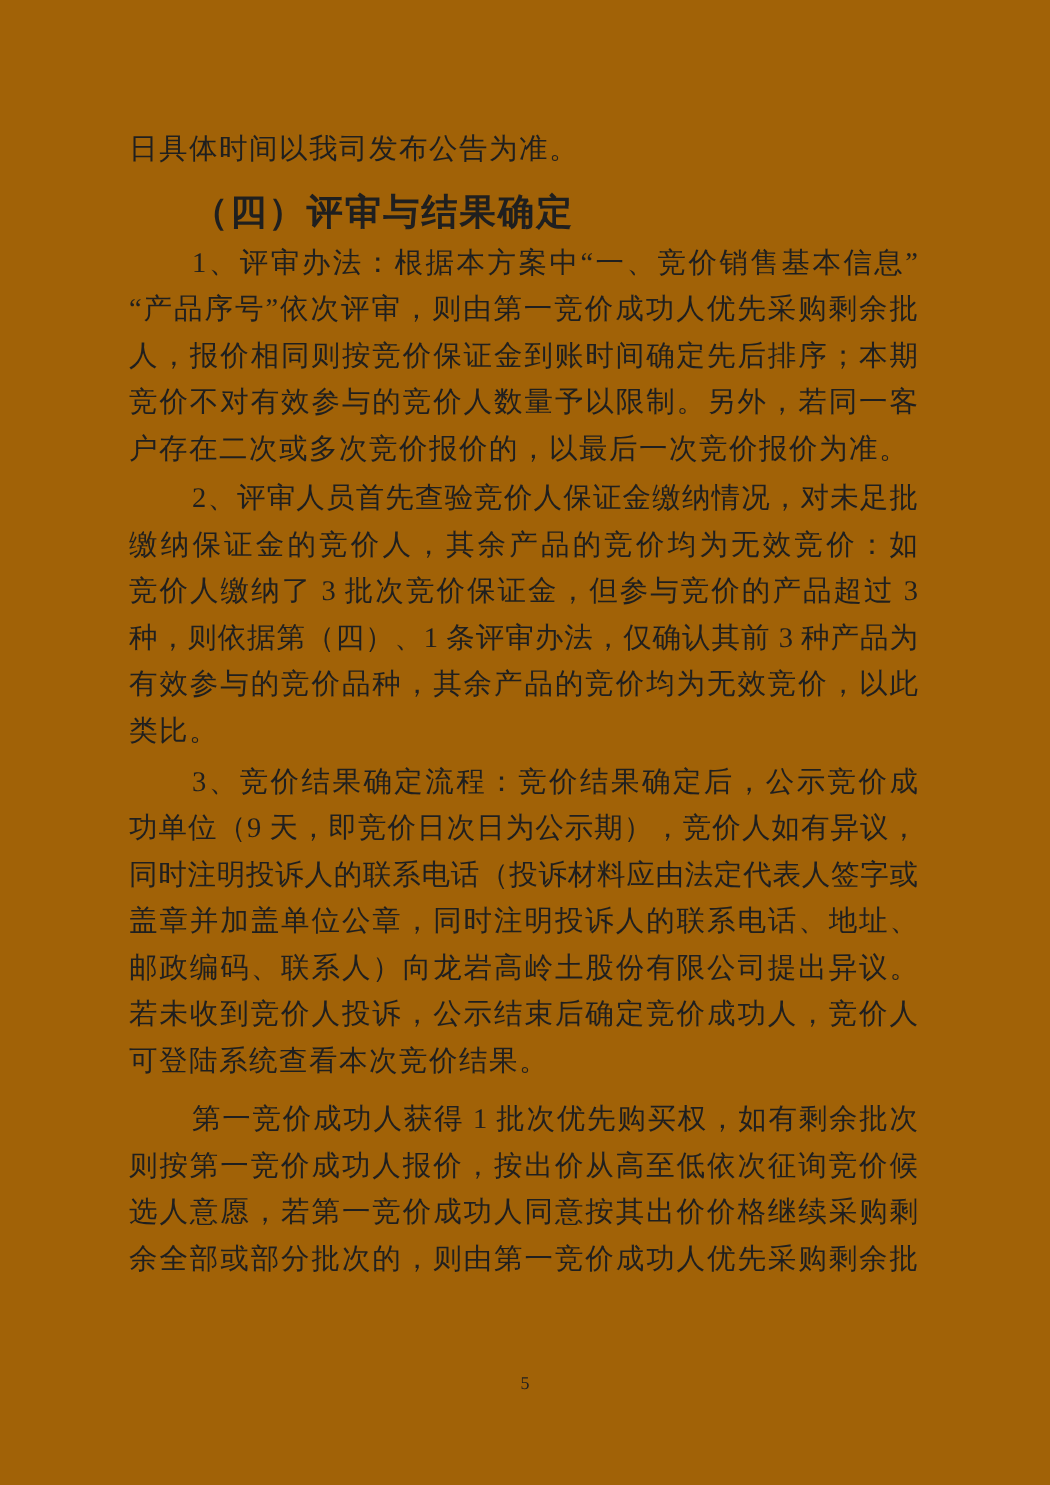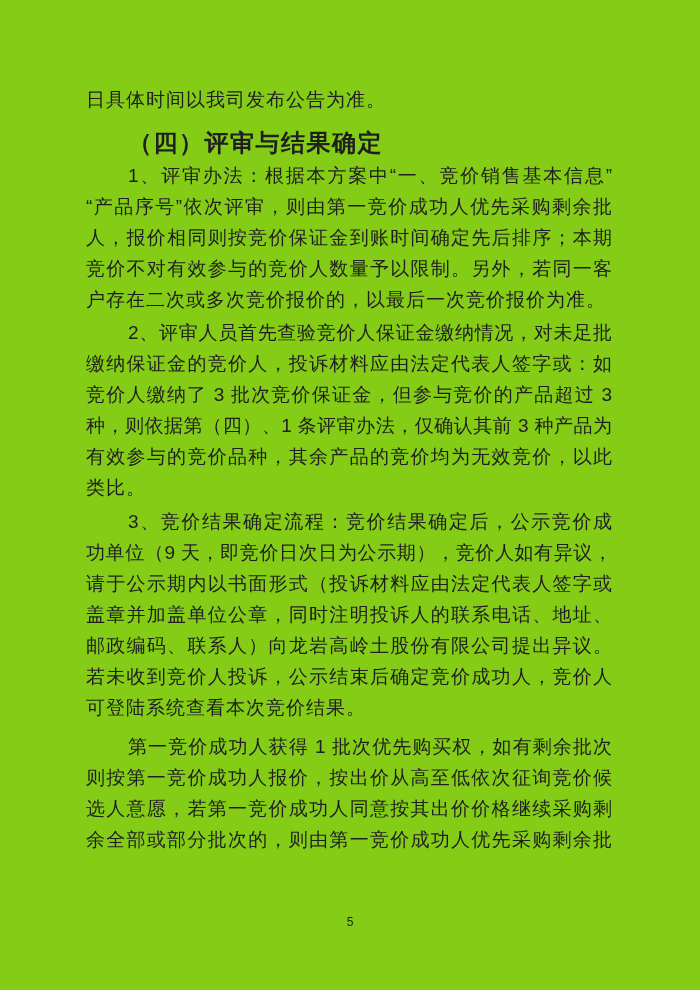--- a/index.html
+++ b/index.html
@@ -4,23 +4,23 @@
 <style>
   html, body {
     margin: 0;
     padding: 0;
     background: #ffffff;
   }
   .page {
     position: relative;
     width: 700px;
     height: 990px;
-    background: #84cc16;
+    background: #a16207;
     overflow: hidden;
-    font-family: Liberation Sans, sans-serif;
+    font-family: Liberation Serif, serif;
     color: #1f1f1f;
   }
   .content {
     position: absolute;
     left: 86px;
     top: 84px;
     width: 526px;
   }
   .para { margin: 0; padding: 0; }
   .line {
@@ -76,31 +76,31 @@
     <div class="para m-p1">
       <div class="line first">1、评审办法：根据本方案中“一、竞价销售基本信息”</div>
       <div class="line">“产品序号”依次评审，则由第一竞价成功人优先采购剩余批</div>
       <div class="line">人，报价相同则按竞价保证金到账时间确定先后排序；本期</div>
       <div class="line">竞价不对有效参与的竞价人数量予以限制。另外，若同一客</div>
       <div class="line end">户存在二次或多次竞价报价的，以最后一次竞价报价为准。</div>
     </div>
 
     <div class="para m-p2">
       <div class="line first">2、评审人员首先查验竞价人保证金缴纳情况，对未足批</div>
-      <div class="line">缴纳保证金的竞价人，投诉材料应由法定代表人签字或：如</div>
+      <div class="line">缴纳保证金的竞价人，其余产品的竞价均为无效竞价：如</div>
       <div class="line">竞价人缴纳了 3 批次竞价保证金，但参与竞价的产品超过 3</div>
       <div class="line">种，则依据第（四）、1 条评审办法，仅确认其前 3 种产品为</div>
       <div class="line">有效参与的竞价品种，其余产品的竞价均为无效竞价，以此</div>
       <div class="line end">类比。</div>
     </div>
 
     <div class="para m-p3">
       <div class="line first">3、竞价结果确定流程：竞价结果确定后，公示竞价成</div>
       <div class="line">功单位（9 天，即竞价日次日为公示期），竞价人如有异议，</div>
-      <div class="line">请于公示期内以书面形式（投诉材料应由法定代表人签字或</div>
+      <div class="line">同时注明投诉人的联系电话（投诉材料应由法定代表人签字或</div>
       <div class="line">盖章并加盖单位公章，同时注明投诉人的联系电话、地址、</div>
       <div class="line">邮政编码、联系人）向龙岩高岭土股份有限公司提出异议。</div>
       <div class="line">若未收到竞价人投诉，公示结束后确定竞价成功人，竞价人</div>
       <div class="line end">可登陆系统查看本次竞价结果。</div>
     </div>
 
     <div class="para m-p4">
       <div class="line first">第一竞价成功人获得 1 批次优先购买权，如有剩余批次</div>
       <div class="line">则按第一竞价成功人报价，按出价从高至低依次征询竞价候</div>
       <div class="line">选人意愿，若第一竞价成功人同意按其出价价格继续采购剩</div>

